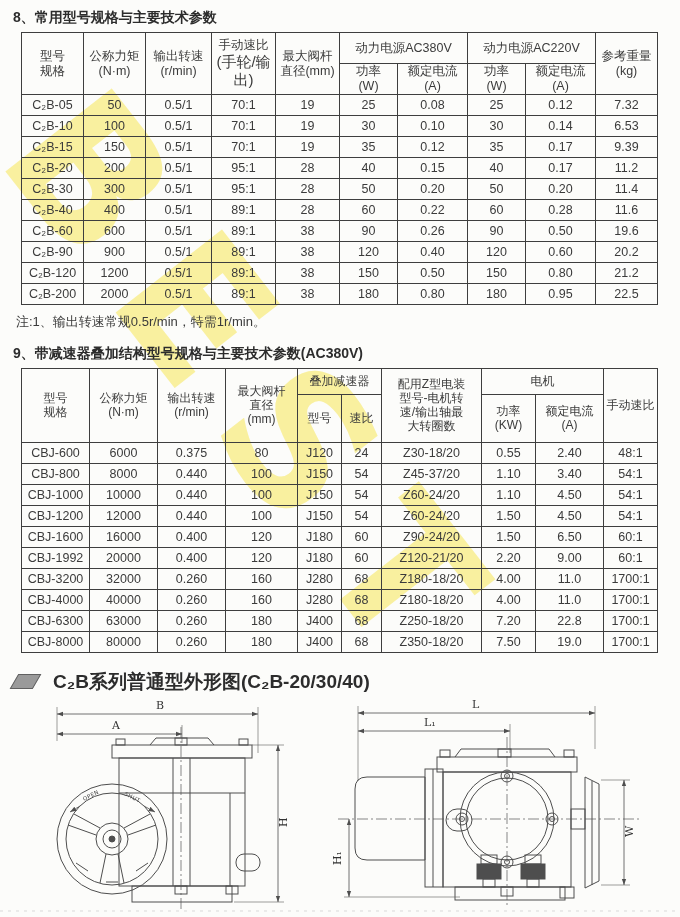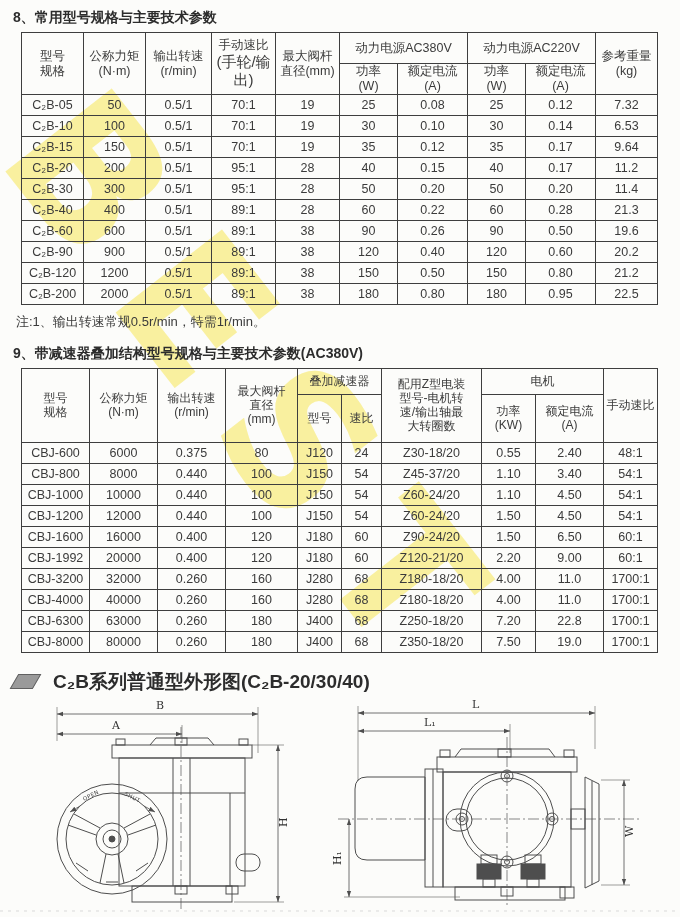--- a/index.html
+++ b/index.html
@@ -127,21 +127,21 @@
         <tr>
           <td>C₂B-15</td>
           <td>150</td>
           <td>0.5/1</td>
           <td>70:1</td>
           <td>19</td>
           <td>35</td>
           <td>0.12</td>
           <td>35</td>
           <td>0.17</td>
-          <td>9.64</td>
+          <td>9.39</td>
         </tr>
         <tr>
           <td>C₂B-20</td>
           <td>200</td>
           <td>0.5/1</td>
           <td>95:1</td>
           <td>28</td>
           <td>40</td>
           <td>0.15</td>
           <td>40</td>
@@ -163,21 +163,21 @@
         <tr>
           <td>C₂B-40</td>
           <td>400</td>
           <td>0.5/1</td>
           <td>89:1</td>
           <td>28</td>
           <td>60</td>
           <td>0.22</td>
           <td>60</td>
           <td>0.28</td>
-          <td>21.3</td>
+          <td>11.6</td>
         </tr>
         <tr>
           <td>C₂B-60</td>
           <td>600</td>
           <td>0.5/1</td>
           <td>89:1</td>
           <td>38</td>
           <td>90</td>
           <td>0.26</td>
           <td>90</td>

